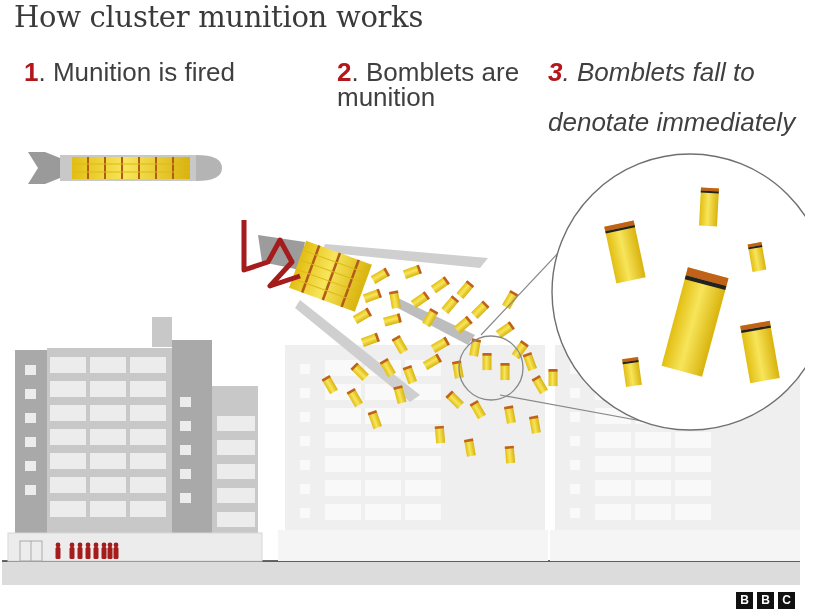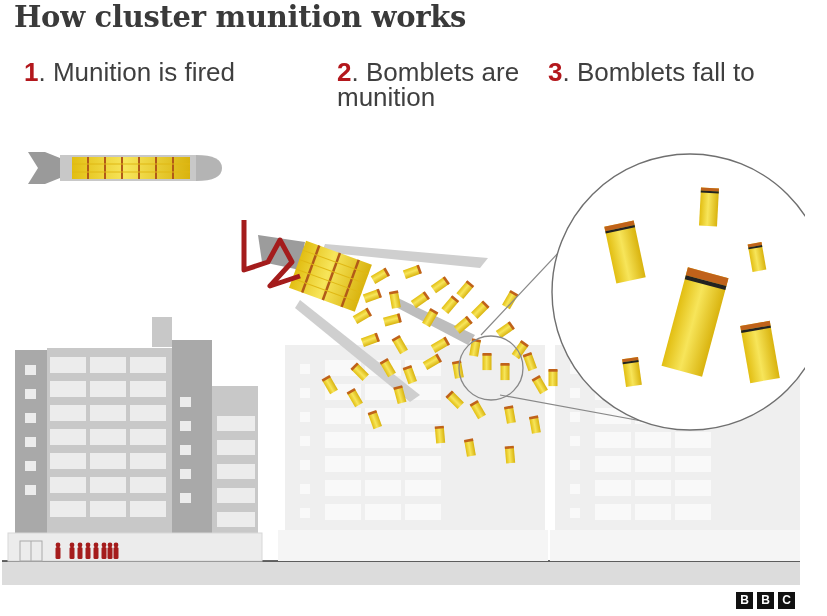--- a/index.html
+++ b/index.html
@@ -1,29 +1,29 @@
 <!DOCTYPE html>
 <html><head>
 <meta charset="utf-8">
 <style>
   html, body { margin:0; padding:0; background:#ffffff; }
   body { width:827px; height:616px; position:relative; overflow:hidden; font-family:"Liberation Sans", sans-serif; }
   #title {
     position:absolute; left:14px; top:0px;
-    font-family:"DejaVu Serif", serif; font-weight:bold; font-size:29px; color:#3a3a3a;
+    font-family:"DejaVu Serif", serif; font-weight:normal; font-size:29px; color:#3a3a3a;
     letter-spacing:-0.3px; white-space:nowrap;
   }
   .step {
     position:absolute; font-family:"Liberation Sans", sans-serif; font-size:26px;
     line-height:25px; color:#3f3f3f;
   }
   .step .num { color:#b3171c; font-weight:bold; }
   #step1 { left:24px; top:60px; width:260px; }
   #step2 { left:313px; top:60px; width:220px;margin-left:24px; }
-  #step3 { left:548px; top:60px; width:270px; }
+  #step3 { left:548px; top:60px; width:270px;font-style:italic; }
   #scene { position:absolute; left:0; top:0; }
   #bbc-logo { position:absolute; left:736px; top:592px; display:flex; gap:4px; }
   .bbc-block {
     width:17px; height:17px; background:#111; color:#fff; font-weight:bold;
     font-family:"Liberation Sans", sans-serif; font-size:12px; line-height:17px; text-align:center;
   }
 </style>
 </head>
 <body>
 
@@ -32,20 +32,21 @@
 <div class="step" id="step1">
   <span class="num">1</span><span>. </span><span>Munition is fired</span><br>
 </div>
 <div class="step" id="step2">
   <span class="num">2</span><span>. </span><span>Bomblets are</span><br>
   <span>munition</span>
 </div>
 <div class="step" id="step3">
   <span class="num">3</span><span>. </span><span>Bomblets fall to</span><br>
   <br>
+  <span>denotate immediately</span>
 </div>
 
 <svg id="scene" width="827" height="616" viewBox="0 0 827 616">
   <defs>
     <linearGradient id="yel" x1="0" x2="1" y1="0" y2="0">
       <stop offset="0" stop-color="#e2be12"></stop>
       <stop offset="0.45" stop-color="#f7e55a"></stop>
       <stop offset="1" stop-color="#d9b30e"></stop>
     </linearGradient>
     <g id="bomblet">

